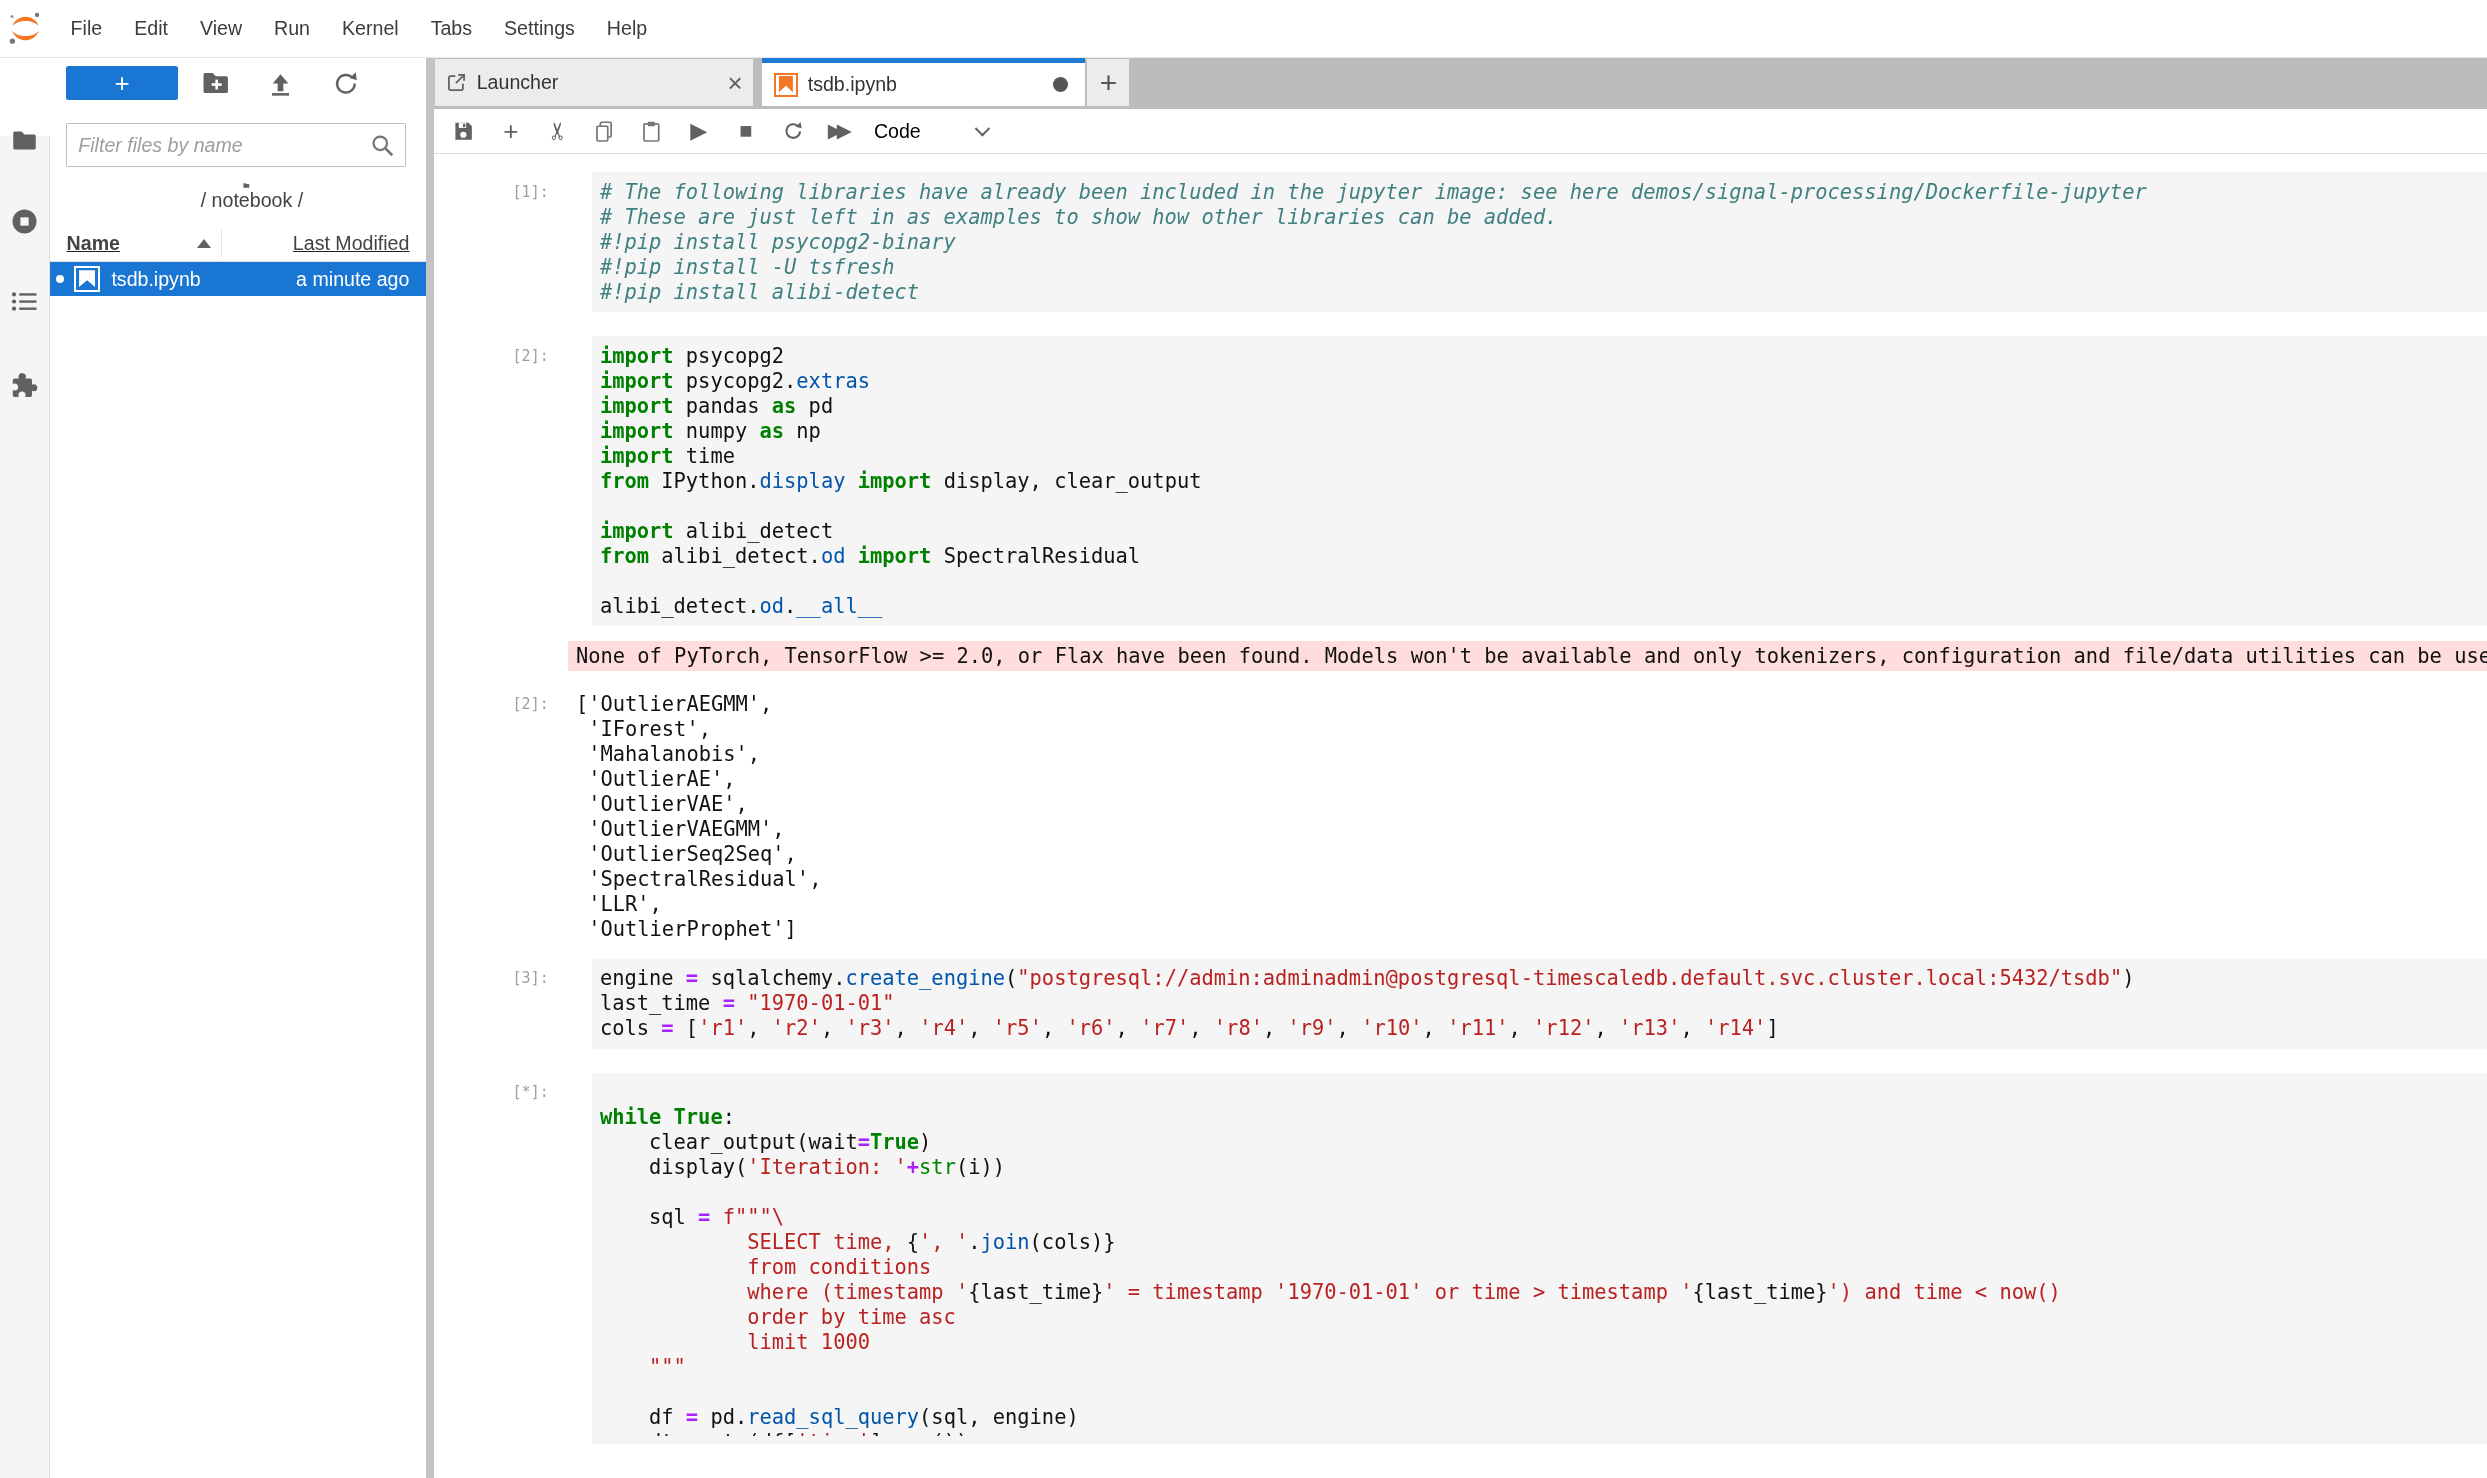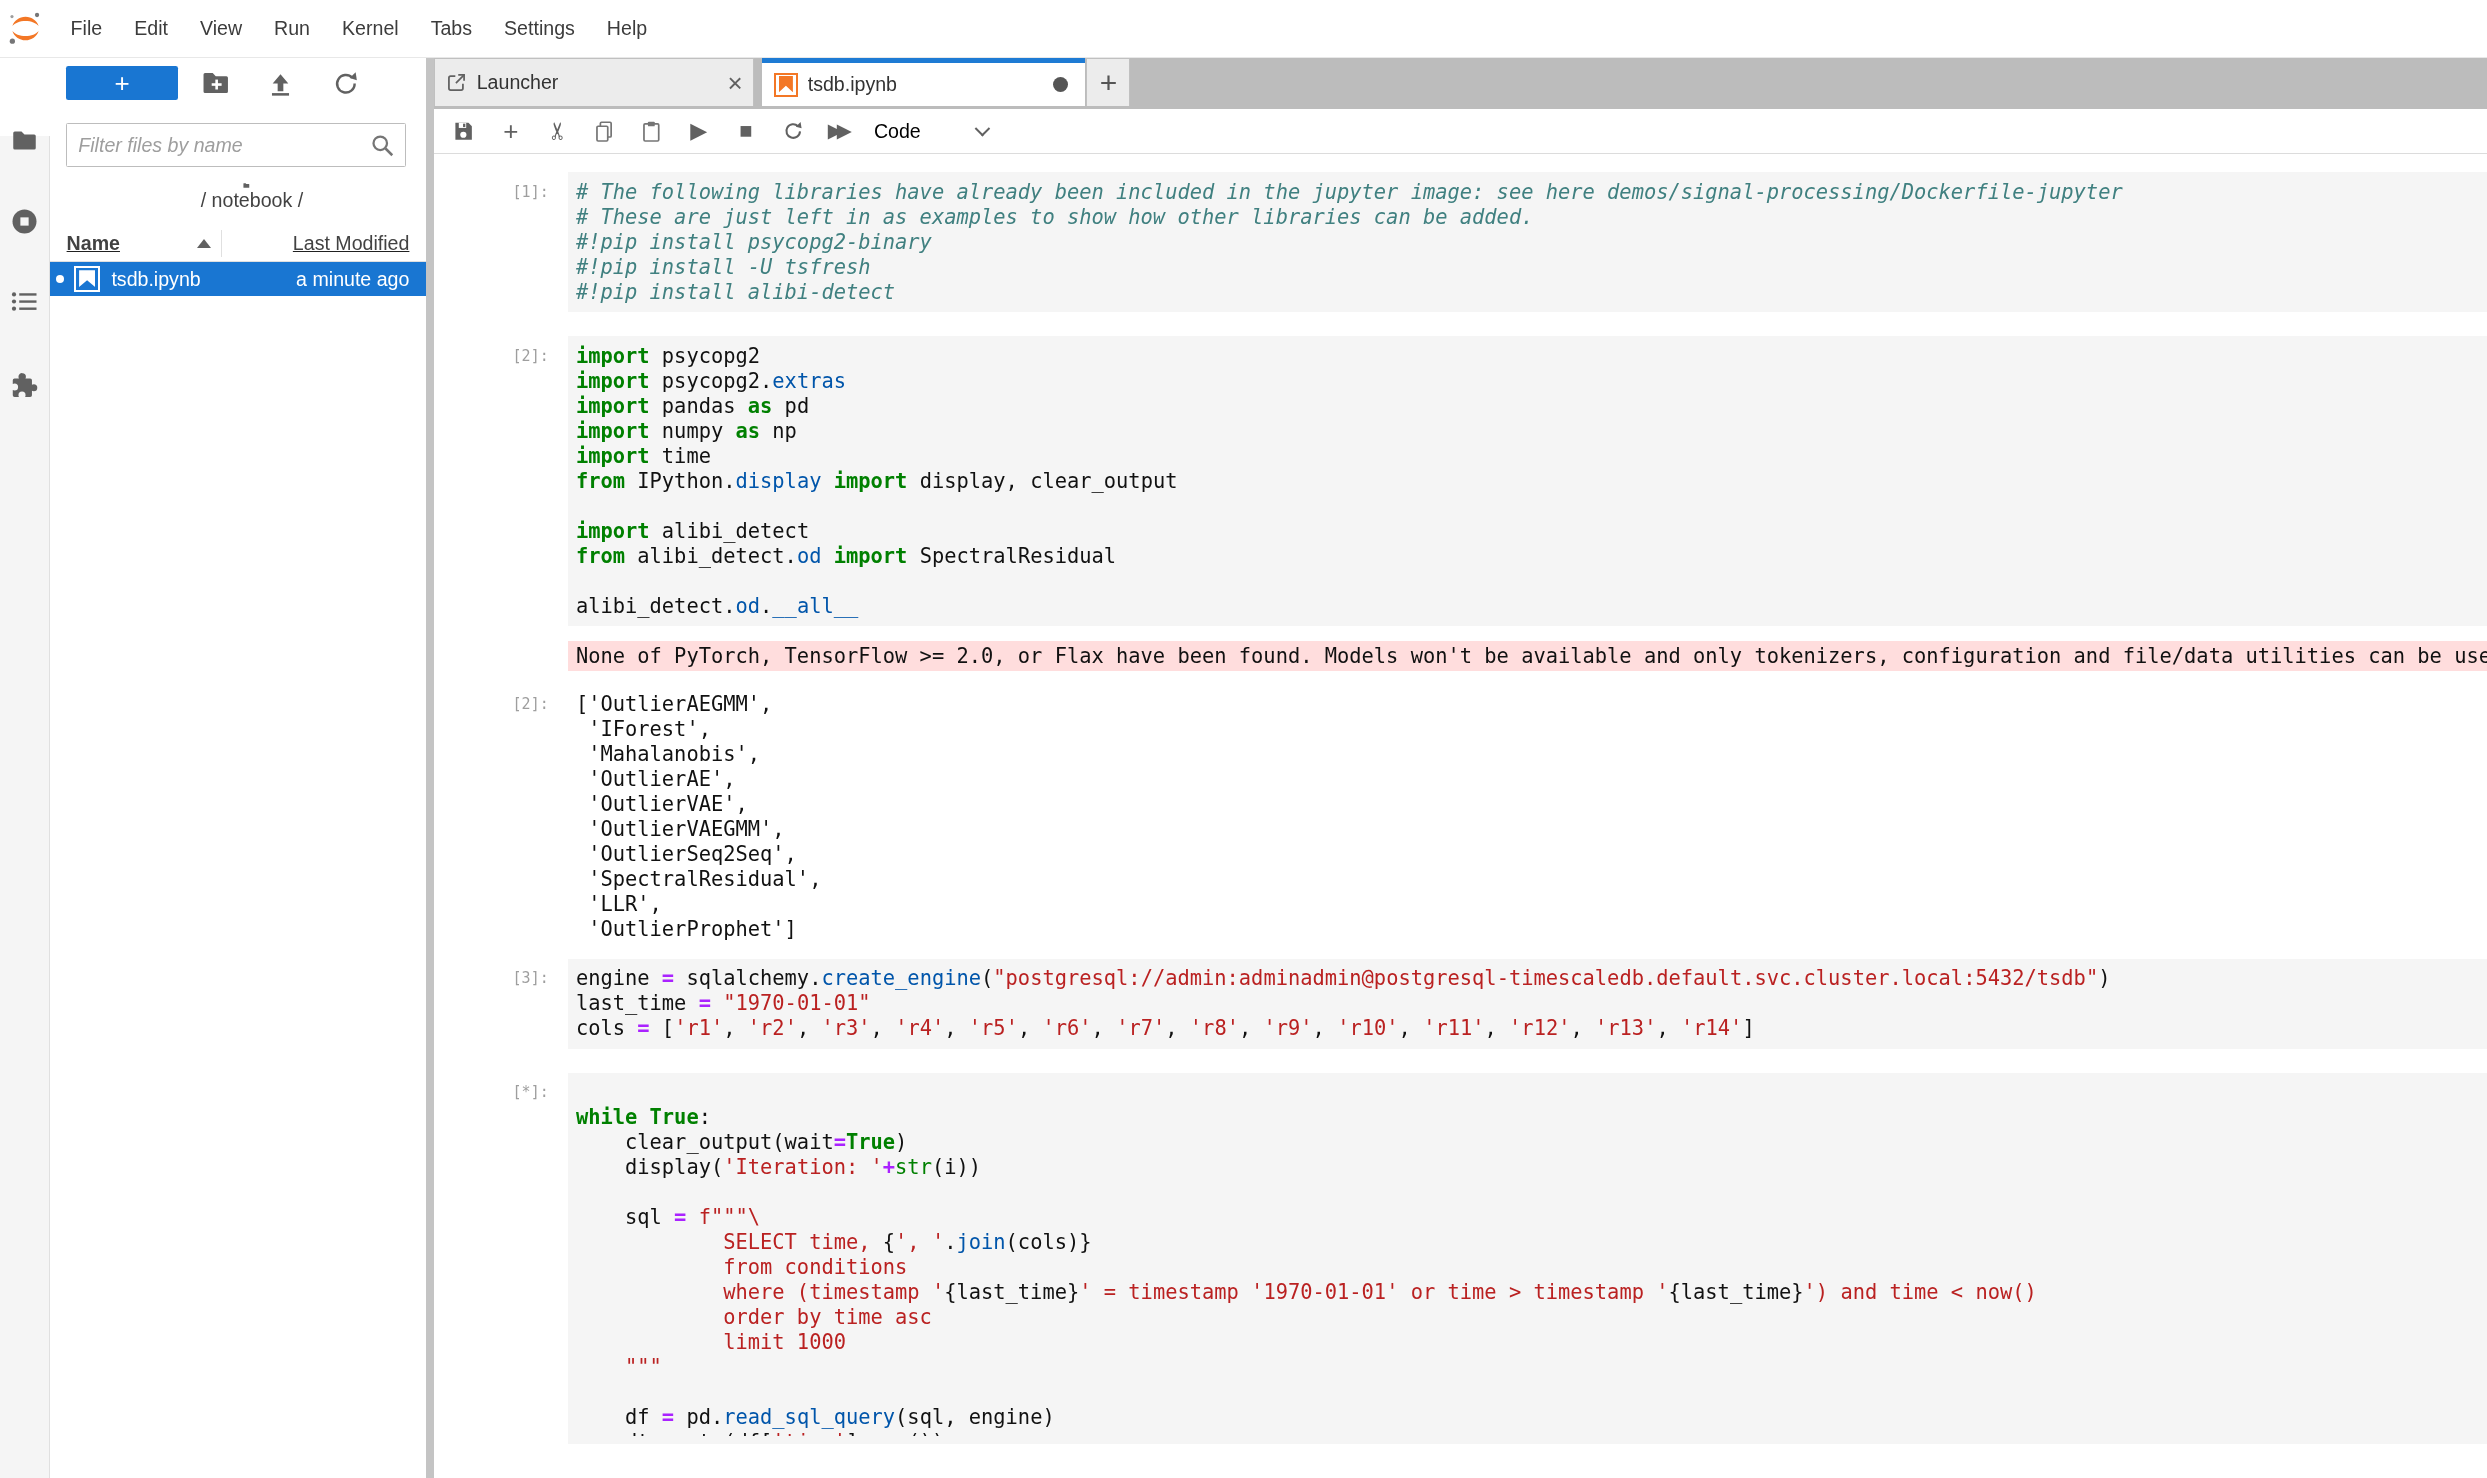--- a/index.html
+++ b/index.html
@@ -72,21 +72,21 @@
   .tb-ff { letter-spacing: -6px; padding-right: 6px; }
   .celltype { font-size: 19.6px; color: #000000; margin-left: 10.6px; }
   .dd-chevron { width: 11.3px; height: 11.3px; border-left: 2.3px solid #616161; border-bottom: 2.3px solid #616161;
                 transform: rotate(-45deg); margin-left: 56px; margin-top: -4.5px; }
 
   
   .notebook { flex: 1; background: #fff; overflow: hidden; padding: 18px 0 0 49px; }
   .cell { display: flex; margin-bottom: 24px; }
   .prompt { width: 85px; flex: none; text-align: right; padding: 7.6px 19.6px 0 0; font: 15px/25px "DejaVu Sans Mono", monospace;
             color: #9e9e9e; white-space: pre; }
-  .editor { flex: 1; min-width: 0; background: #f5f5f5; padding: 7.6px 0 7.6px 7.6px; overflow: hidden; }
+  .editor { flex: 1; min-width: 0; background: #f5f5f5; padding: 7.6px 0 7.6px 7.6px; overflow: hidden; margin-left: 24px; }
   .line { font: 20.4px/25px "DejaVu Sans Mono", monospace; height: 25px; white-space: pre; color: #111; }
   .line.clip { height: 6px; overflow: hidden; }
   .stderr { margin: -9px 0 0 85px; background: #ffdddd; padding: 2.3px 0 2.3px 7.6px; font: 20.4px/25px "DejaVu Sans Mono", monospace;
             white-space: pre; overflow: hidden; color: #111; }
   .cell.result { margin-top: 21px; margin-bottom: 16.6px; }
   .cell.result .prompt { padding-top: 0; }
   .rcontent { flex: 1; min-width: 0; padding-left: 7.6px; background: #fff; overflow: hidden; }
 
   .tok-k { color: #008000; font-weight: bold; }
   .tok-c { color: #408080; font-style: italic; }

